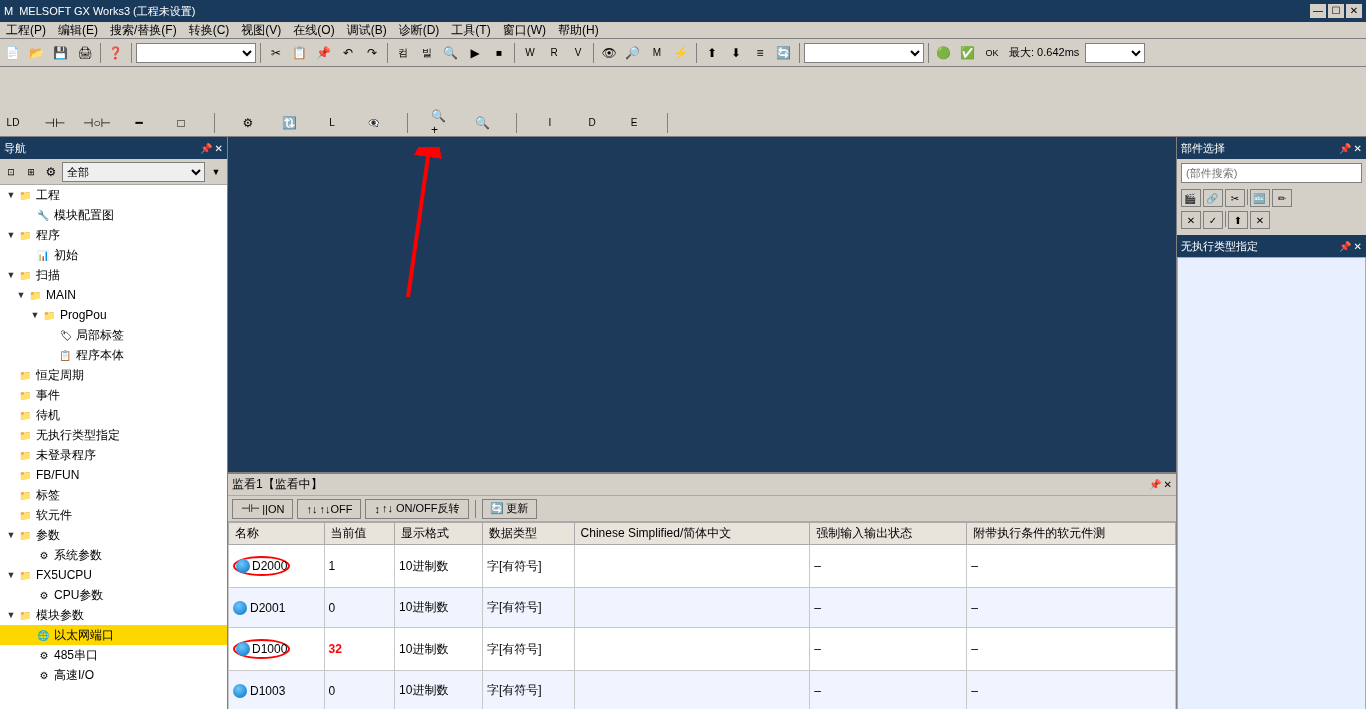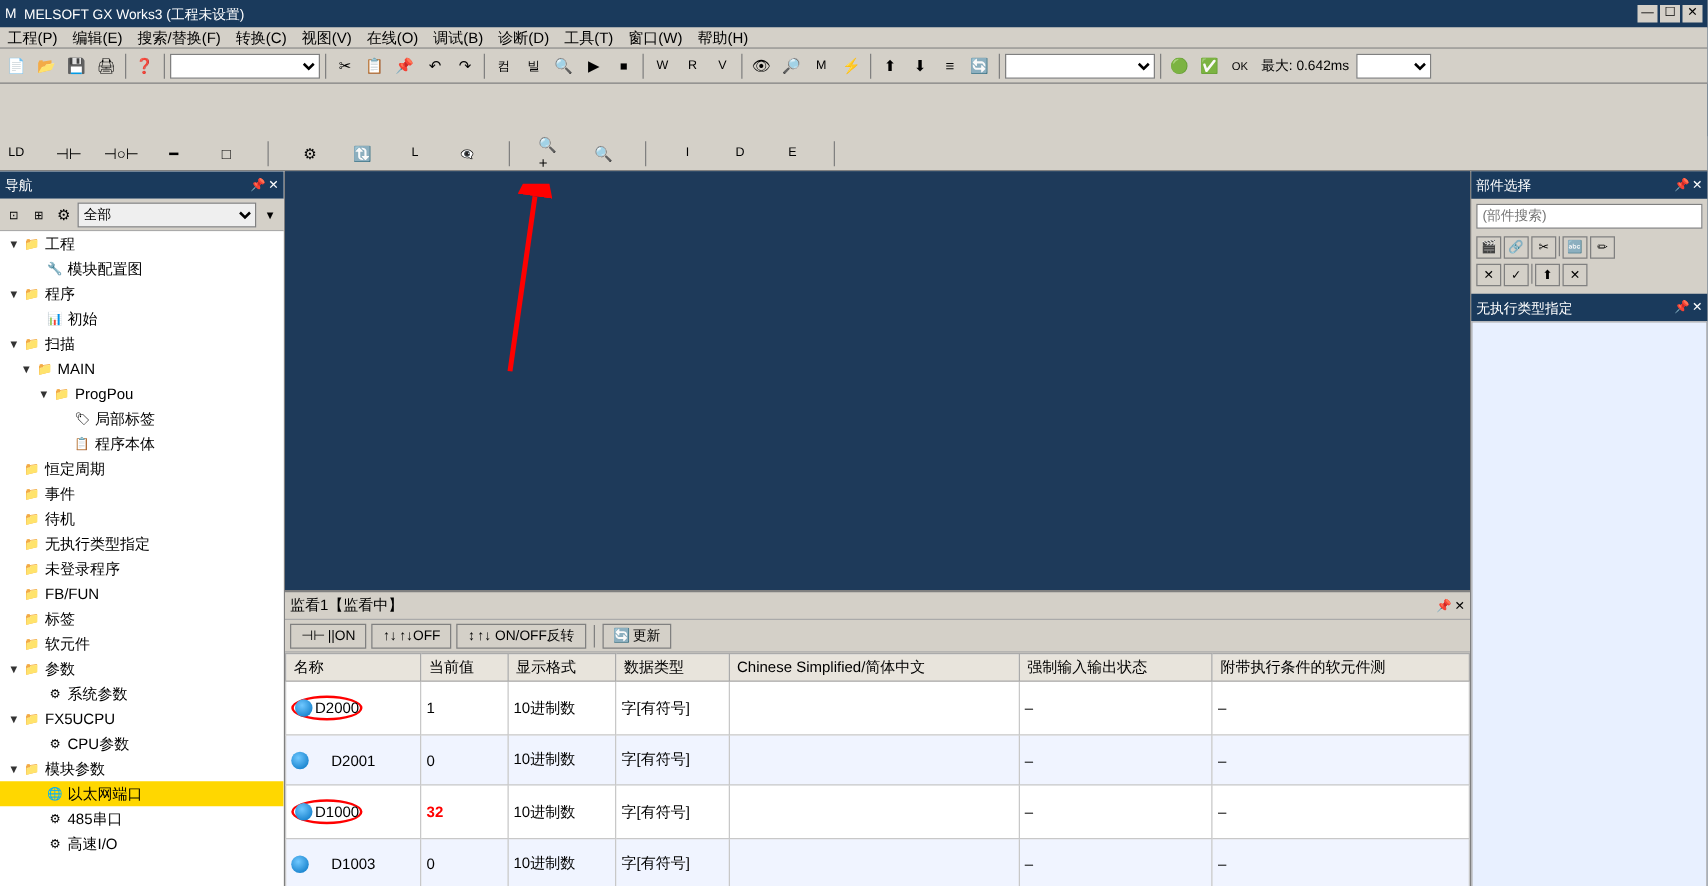--- a/index.html
+++ b/index.html
@@ -199,21 +199,21 @@
     }
     #monitor-table td {
       border: 1px solid #c8c8c8;
       padding: 11px 4px;
       height: 20px;
       white-space: nowrap;
     }
     #monitor-table tr:nth-child(even) td { background: #f0f4ff; }
     #monitor-table tr:nth-child(odd) td { background: white; }
 
-    .cell-name { display: flex; align-items: center; gap: 18px; }
+    .cell-name { display: flex; align-items: center; gap: 3px; }
     .globe-icon {
       width: 14px; height: 14px; 
       border-radius: 50%;
       background: radial-gradient(circle at 40% 35%, #70c8ff, #0070c0);
       display: inline-block;
       flex-shrink: 0;
     }
     .circle-highlight {
       border: 2px solid red;
       border-radius: 50%;

